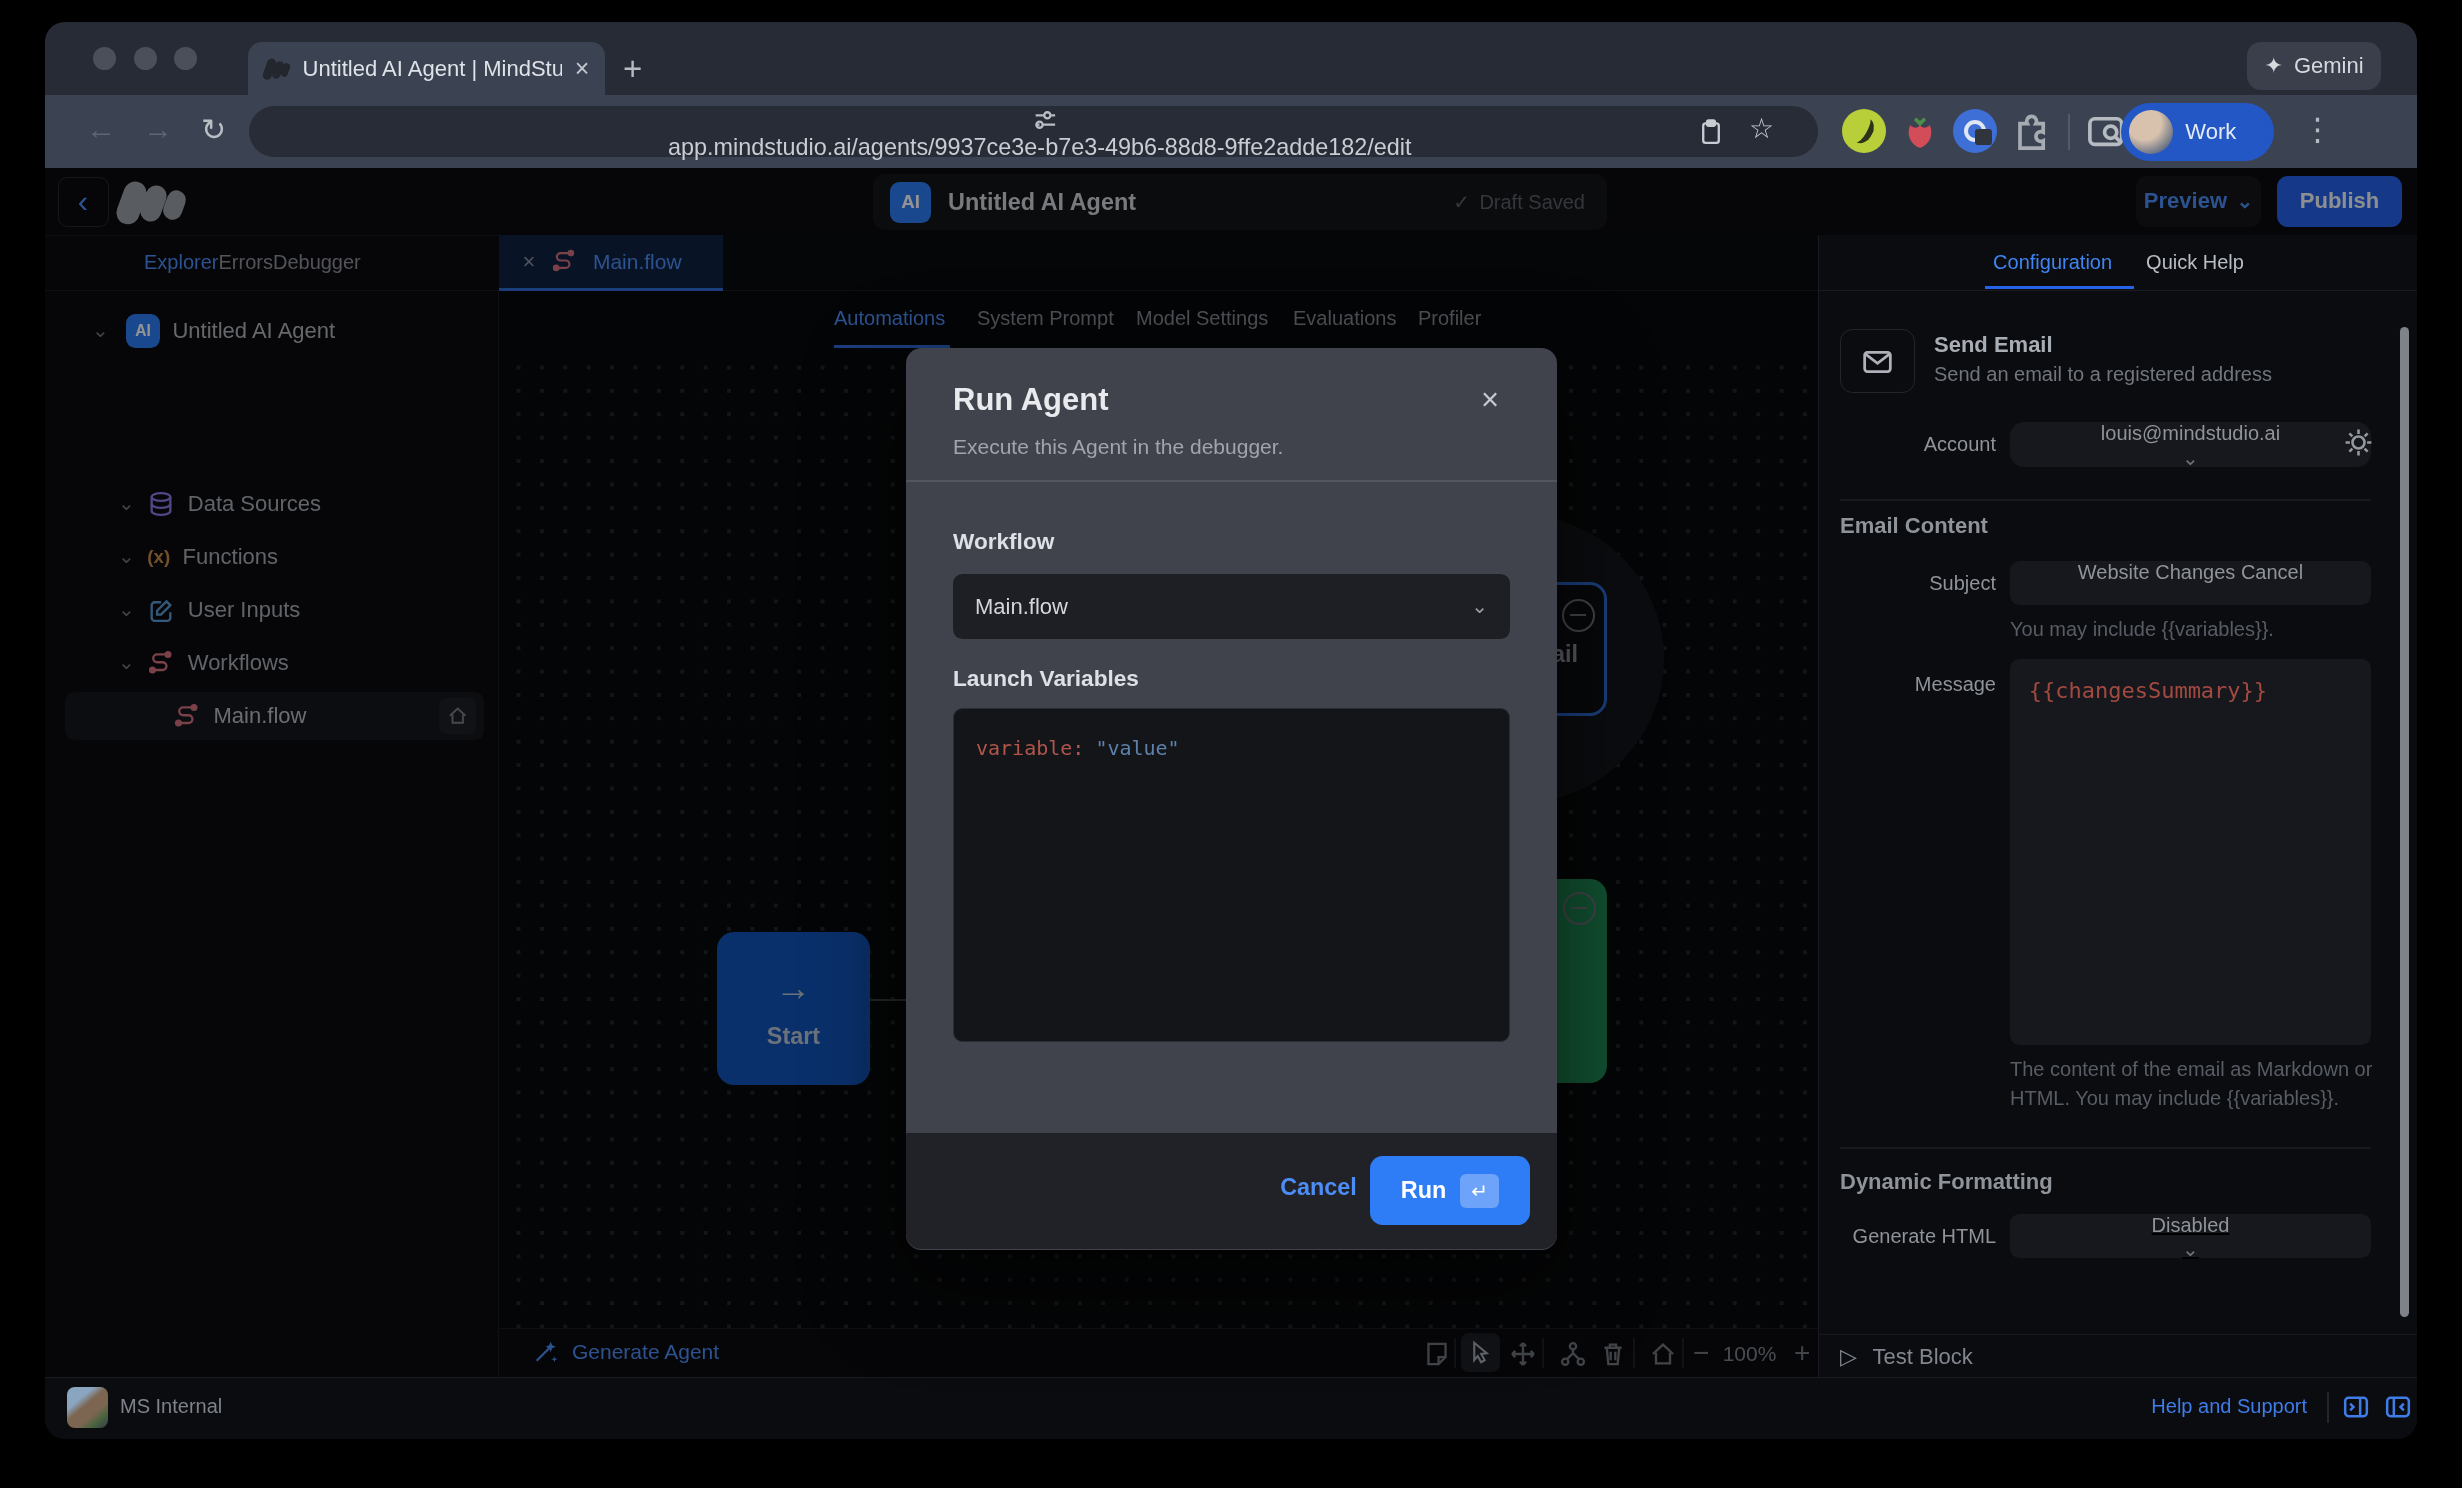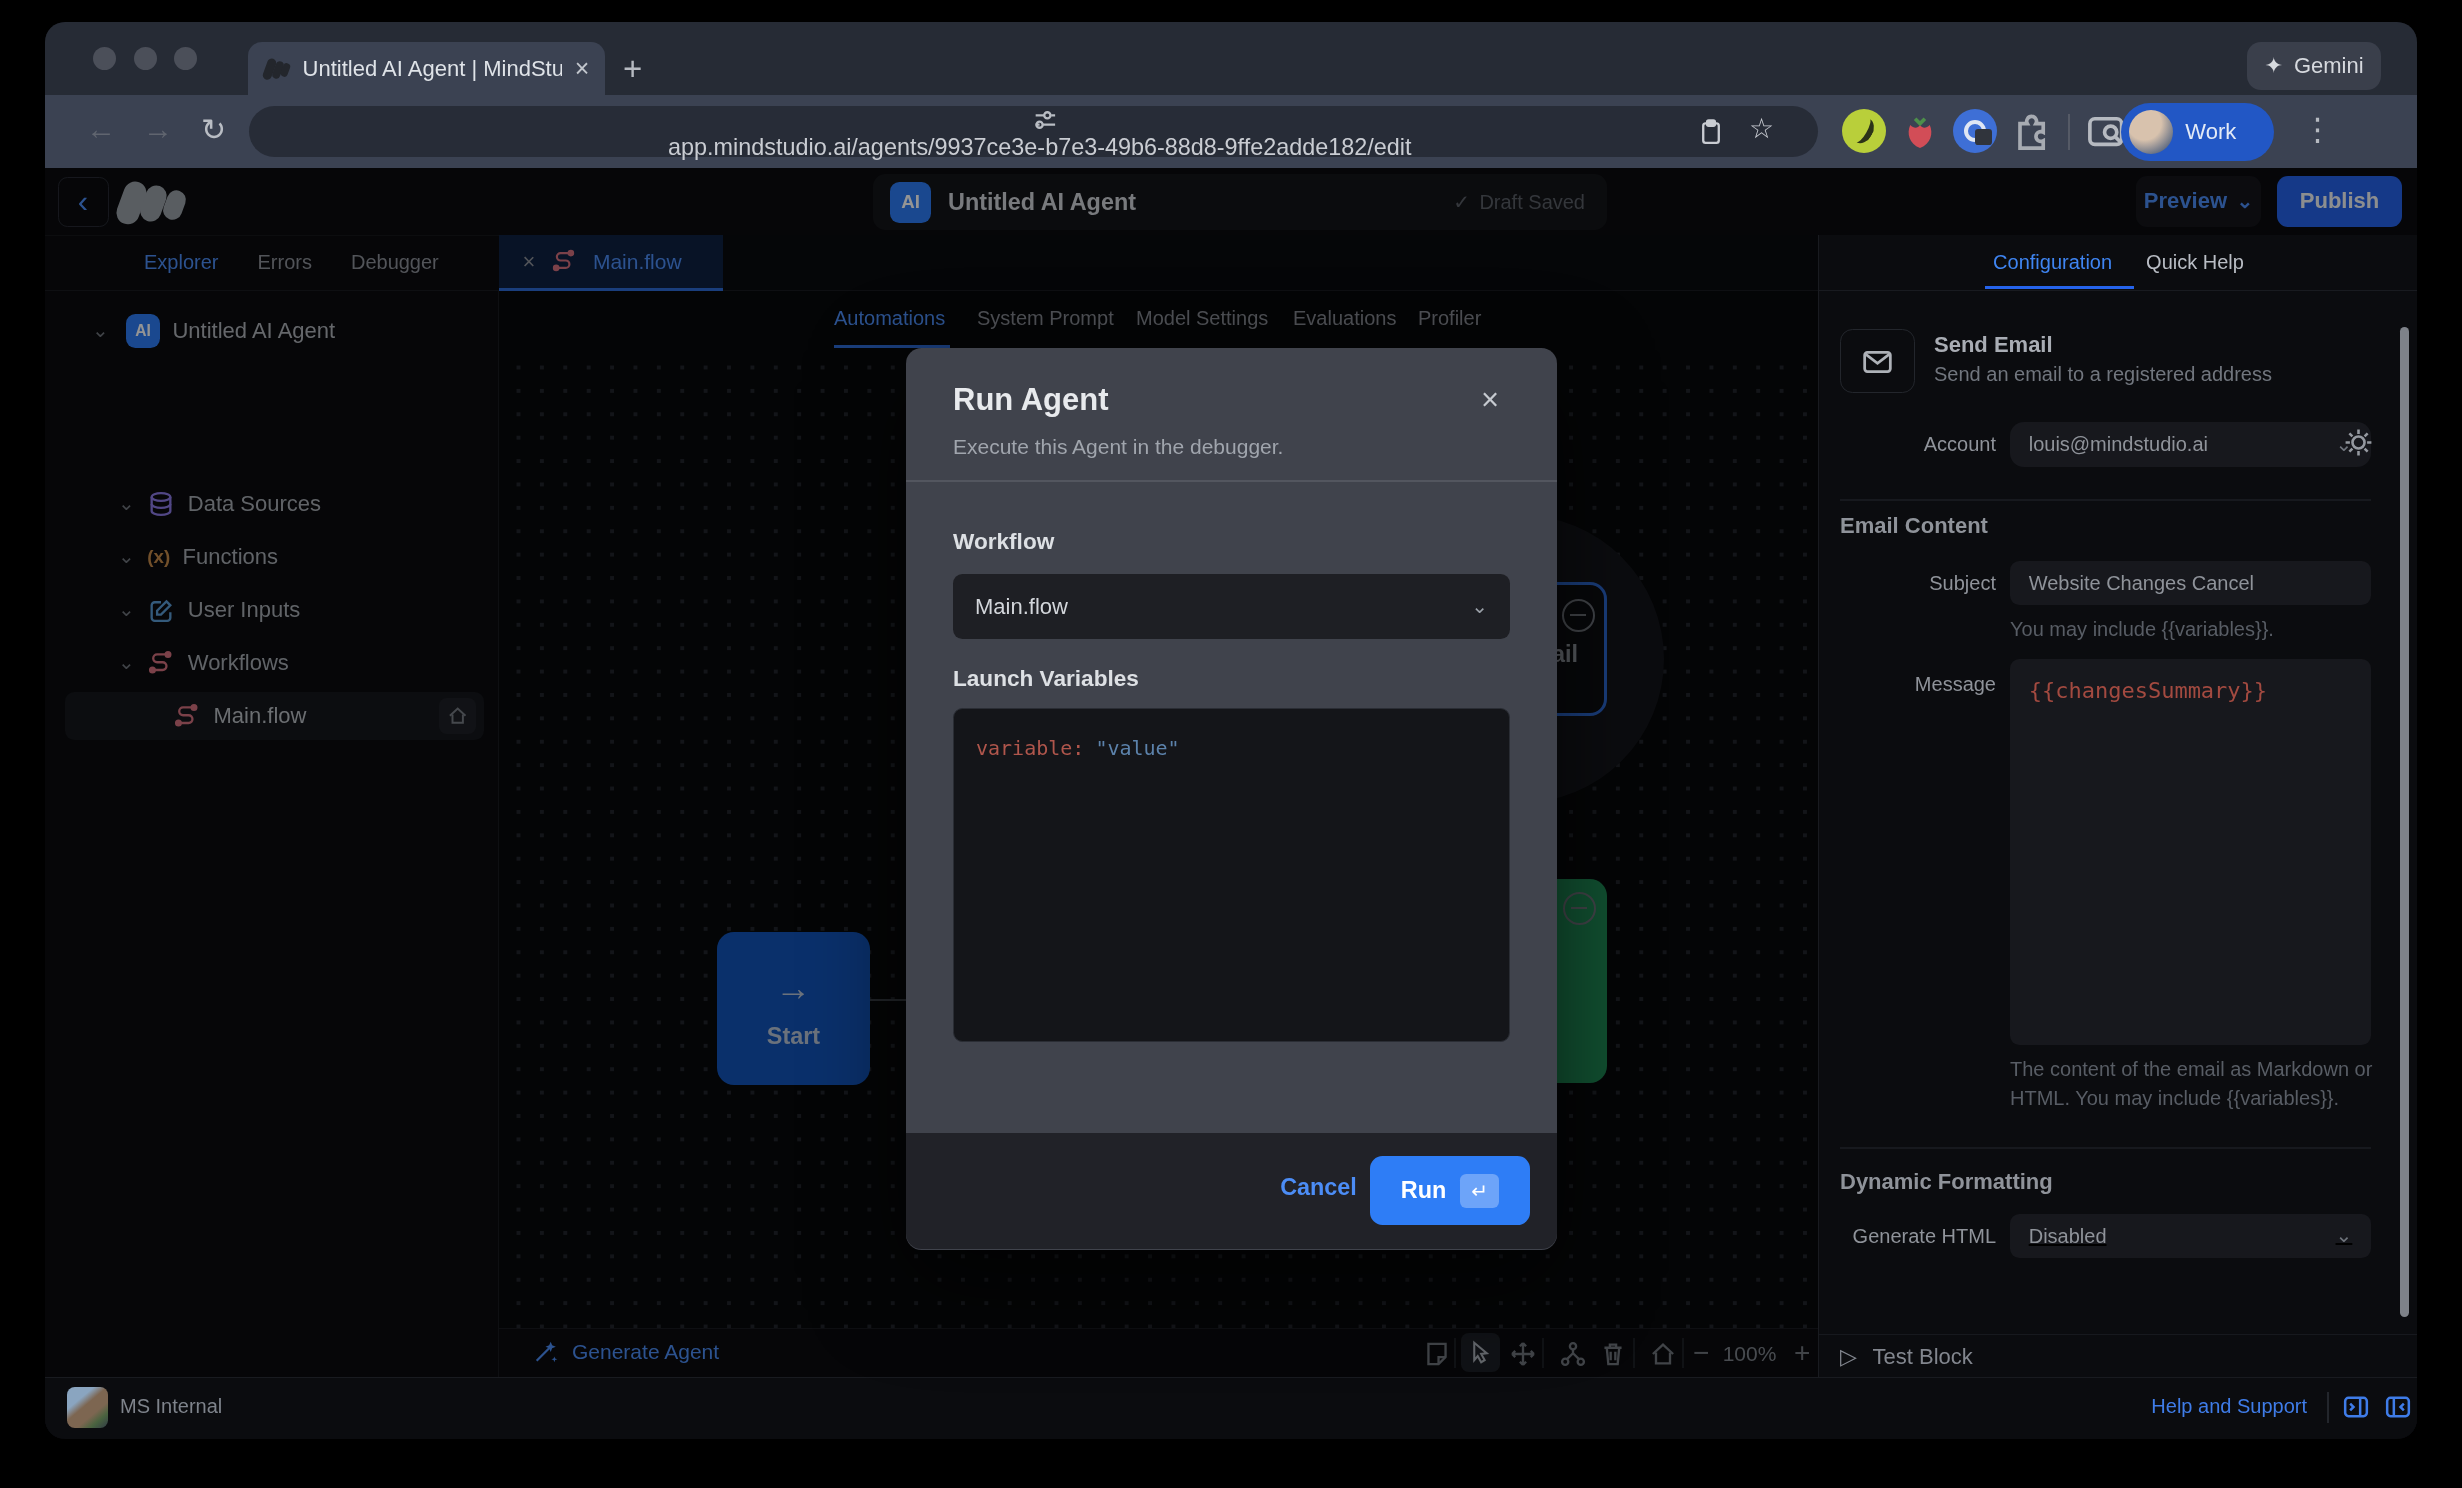--- a/index.html
+++ b/index.html
@@ -41,21 +41,21 @@
   .blob{position:absolute;background:#9aa0a8;border-radius:12.5px;transform:rotate(20deg);}
   .title-pill{position:absolute;left:828px;top:6.2px;width:734px;height:56px;background:#141519;border-radius:12.5px;display:flex;align-items:center;}
   .ai-badge{width:41px;height:41px;border-radius:9.4px;background:#2e7df6;color:#fff;font-weight:bold;font-size:18.7px;display:flex;align-items:center;justify-content:center;margin-left:17px;}
   .agent-title{font-size:23.4px;font-weight:600;color:#cfd2d7;margin-left:17px;flex:1;}
   .draft{font-size:20px;color:#5a5f67;margin-right:22px;display:flex;gap:9.4px;align-items:center;}
   .btn-preview{position:absolute;left:2091px;top:7.8px;width:125px;height:51px;background:#15161b;border-radius:11px;display:flex;align-items:center;justify-content:center;gap:9.4px;color:#4c8df6;font-size:22px;font-weight:600;}
   .btn-publish{position:absolute;left:2232px;top:7.8px;width:125px;height:51px;background:#2563eb;border-radius:11px;display:flex;align-items:center;justify-content:center;color:#f2f4f7;font-size:22px;font-weight:600;}
   .chev{font-size:20px;line-height:15.6px;}
 
   
-  .left-tabs{position:absolute;left:0;top:67px;width:454px;height:56px;border-bottom:1.6px solid #191b20;display:flex;align-items:center;gap:39px;padding-left:99px;box-sizing:border-box;}
+  .left-tabs{position:absolute;left:0;top:67px;width:454px;height:56px;border-bottom:1.6px solid #191b20;display:flex;align-items:center;padding-left:99px;box-sizing:border-box;}
   .left-tabs .t{font-size:20px;color:#8d9199;}
   .left-tabs .t.active{color:#4c8df6;}
   .file-tabbar{position:absolute;left:454px;top:67px;width:1319px;height:56px;background:#0a0b0e;border-bottom:1.6px solid #191b20;box-sizing:border-box;}
   .file-tab{position:absolute;left:0;top:0;width:224px;height:56px;background:#0e2142;border-bottom:3.1px solid #2e6bd6;box-sizing:border-box;display:flex;align-items:center;gap:15.6px;padding-left:23.4px;}
   .file-tab .x{color:#8d9199;font-size:22px;}
   .file-tab .lbl{color:#4c8df6;font-size:21px;}
 
   
   .sidebar{position:absolute;left:0;top:123px;width:454px;height:1086px;border-right:1.6px solid #191b20;box-sizing:border-box;background:#0b0c0f;}
   .trow{position:absolute;height:44px;display:flex;align-items:center;gap:12.5px;}
@@ -93,21 +93,21 @@
   
   .rpanel{position:absolute;left:1773px;top:67px;width:599px;height:1142px;background:#0b0c0f;border-left:1.6px solid #191b20;box-sizing:border-box;}
   .rtabs{position:absolute;left:0;top:0;width:599px;height:56px;border-bottom:1.6px solid #191b20;display:flex;align-items:center;justify-content:center;gap:34px;box-sizing:border-box;}
   .rtabs .t{font-size:20px;color:#b9bdc4;}
   .rtabs .t.active{color:#3f85f2;}
   .rt-underline{position:absolute;left:166px;top:51px;width:149px;height:3.1px;background:#2563eb;}
   .block-icon{position:absolute;left:21px;top:94px;width:75px;height:64px;border:1.6px solid #23262c;border-radius:12.5px;display:flex;align-items:center;justify-content:center;color:#aeb2b8;box-sizing:border-box;}
   .block-title{position:absolute;left:115px;top:97px;font-size:22px;font-weight:bold;color:#a9adb4;}
   .block-sub{position:absolute;left:115px;top:128px;font-size:20px;color:#71767e;}
   .flabel{position:absolute;left:21px;width:156px;text-align:right;font-size:20px;color:#8f939a;}
-  .finput{position:absolute;left:191px;width:361px;background:#17181d;border-radius:9.4px;display:flex;align-items:center;box-sizing:border-box;padding:0 18.7px;justify-content:space-between;}
+  .finput{position:absolute;left:191px;width:361px;background:#17181d;border-radius:9.4px;display:flex;align-items:center;box-sizing:border-box;padding:0 18.7px;justify-content:space-between;flex-direction:column;}
   .finput .val{font-size:20px;color:#8f939a;}
   .finput .chev{color:#6f747c;}
   .rdivider{position:absolute;left:21px;width:531px;height:1.6px;background:#17191e;}
   .rheading{position:absolute;left:21px;font-size:22px;font-weight:bold;color:#8f939a;}
   .rhelper{position:absolute;left:191px;width:366px;font-size:20px;color:#585d65;line-height:29px;}
   .rtextarea{position:absolute;left:191px;width:361px;background:#17181d;border-radius:9.4px;box-sizing:border-box;padding:18.7px;font-family:"DejaVu Sans Mono",monospace;font-size:22px;color:#a34a40;}
   .gearbtn{position:absolute;left:524px;top:192px;color:#9599a0;}
   .rscroll{position:absolute;left:581px;top:92px;width:9.4px;height:990px;background:#7e8289;border-radius:4.7px;}
   .test-row{position:absolute;left:0;top:1099px;width:599px;height:44px;border-top:1.6px solid #17191e;display:flex;align-items:center;gap:15.6px;padding-left:21px;box-sizing:border-box;color:#82868e;font-size:22px;}
 

